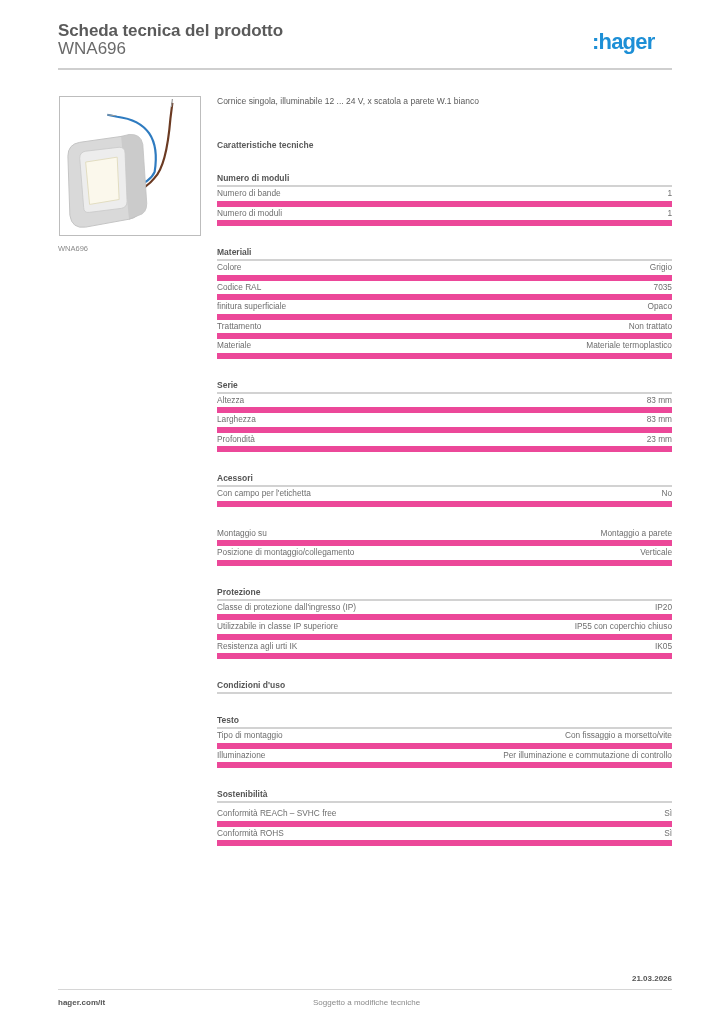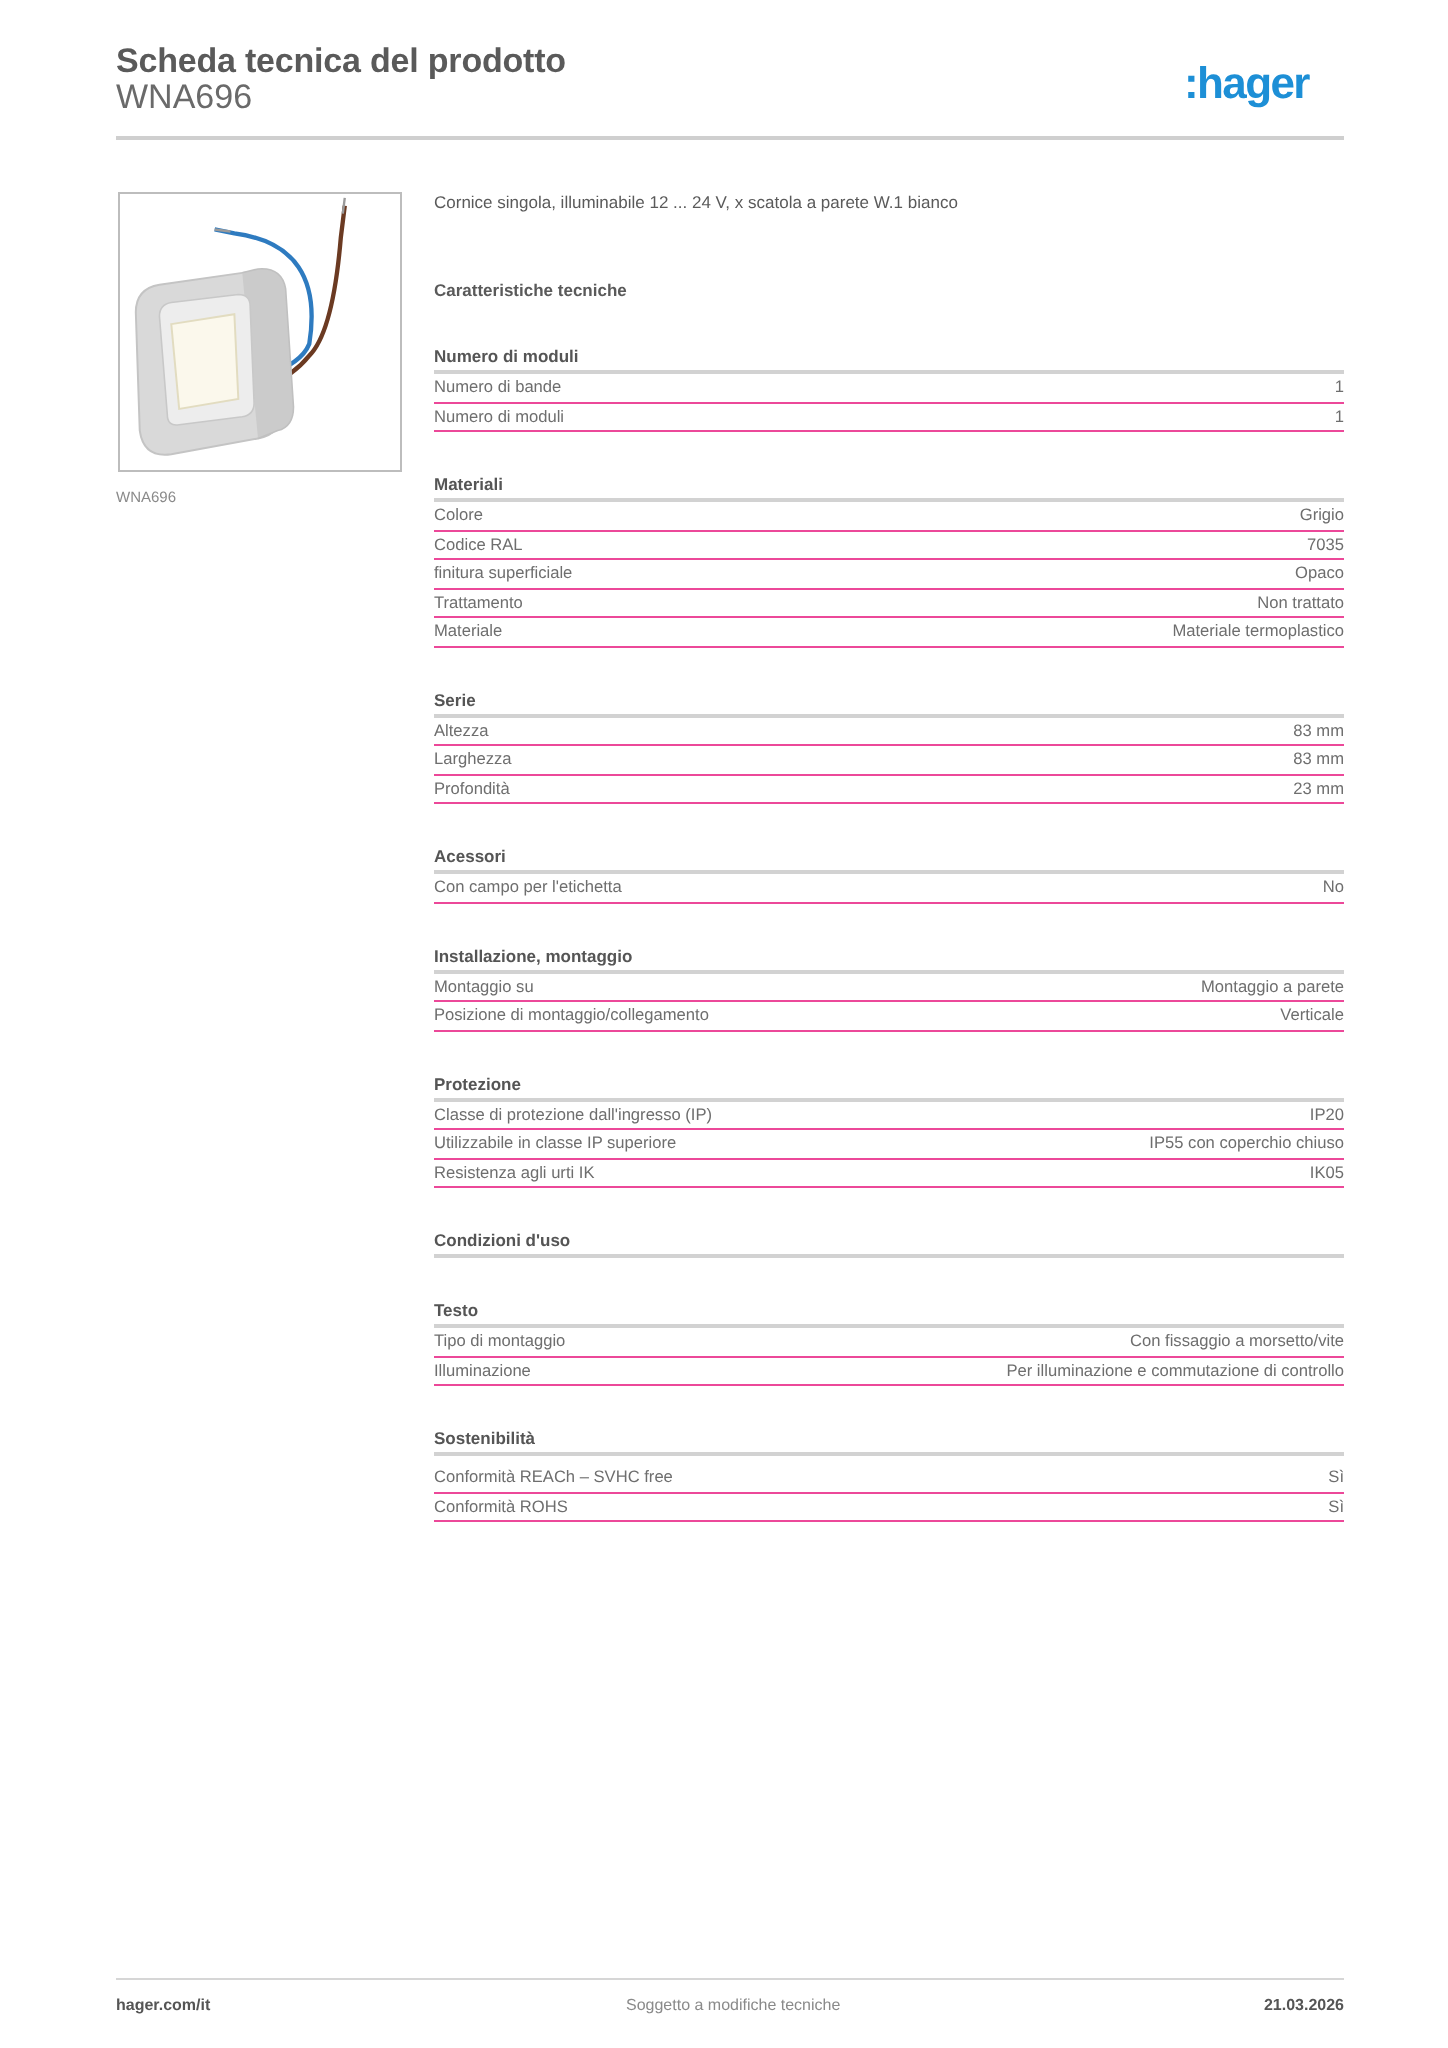--- a/index.html
+++ b/index.html
@@ -42,35 +42,35 @@
     .section { margin-top: 20px; }
     .section:first-of-type { margin-top: 10px; }
     .section-title {
       font-size: 8.5px; font-weight: bold; color: #555555;
       height: 13px; line-height: 13px;
       border-bottom: 2px solid #d2d2d2;
     }
     .row {
       display: flex; justify-content: space-between; align-items: center;
       height: 13.5px; line-height: 13.5px; font-size: 8.3px; color: #6e6e6e;
-      border-bottom: 1px solid #ec4899;
+      border-bottom: 6px solid #ec4899;
     }
     .row .label { white-space: nowrap; }
     .row .value { white-space: nowrap; text-align: right; }
     .footer-rule {
       position: absolute; left: 58px; top: 989px; width: 614px; height: 1px; background: #d6d6d6;
     }
     .footer-left {
       position: absolute; left: 58px; top: 998px; font-size: 8px; font-weight: bold; color: #555;
     }
     .footer-center {
       position: absolute; left: 313px; top: 998px; font-size: 8px; color: #8a8a8a;
     }
     .footer-right {
-      position: absolute; right: 52px; top: 998px; font-size: 8px; font-weight: bold; color: #555;
+      position: absolute; right: 52px; top: 974px; font-size: 8px; font-weight: bold; color: #555;
     }
   </style>
 </head>
 <body>
 
 <div>
   <div class="header-title">Scheda tecnica del prodotto</div>
   <div class="header-code">WNA696</div>
   <div class="logo">:hager</div>
   <div class="header-rule"></div>
@@ -152,21 +152,20 @@
 
   <div class="section">
     <div class="section-title">Acessori</div>
     <div class="row">
         <span class="label">Con campo per l'etichetta</span>
         <span class="value">No</span>
       </div>
   </div>
 
   <div class="section">
-    <div class="section-title">Installazione, montaggio</div>
     <div class="row">
         <span class="label">Montaggio su</span>
         <span class="value">Montaggio a parete</span>
       </div>
     <div class="row">
         <span class="label">Posizione di montaggio/collegamento</span>
         <span class="value">Verticale</span>
       </div>
   </div>
 

